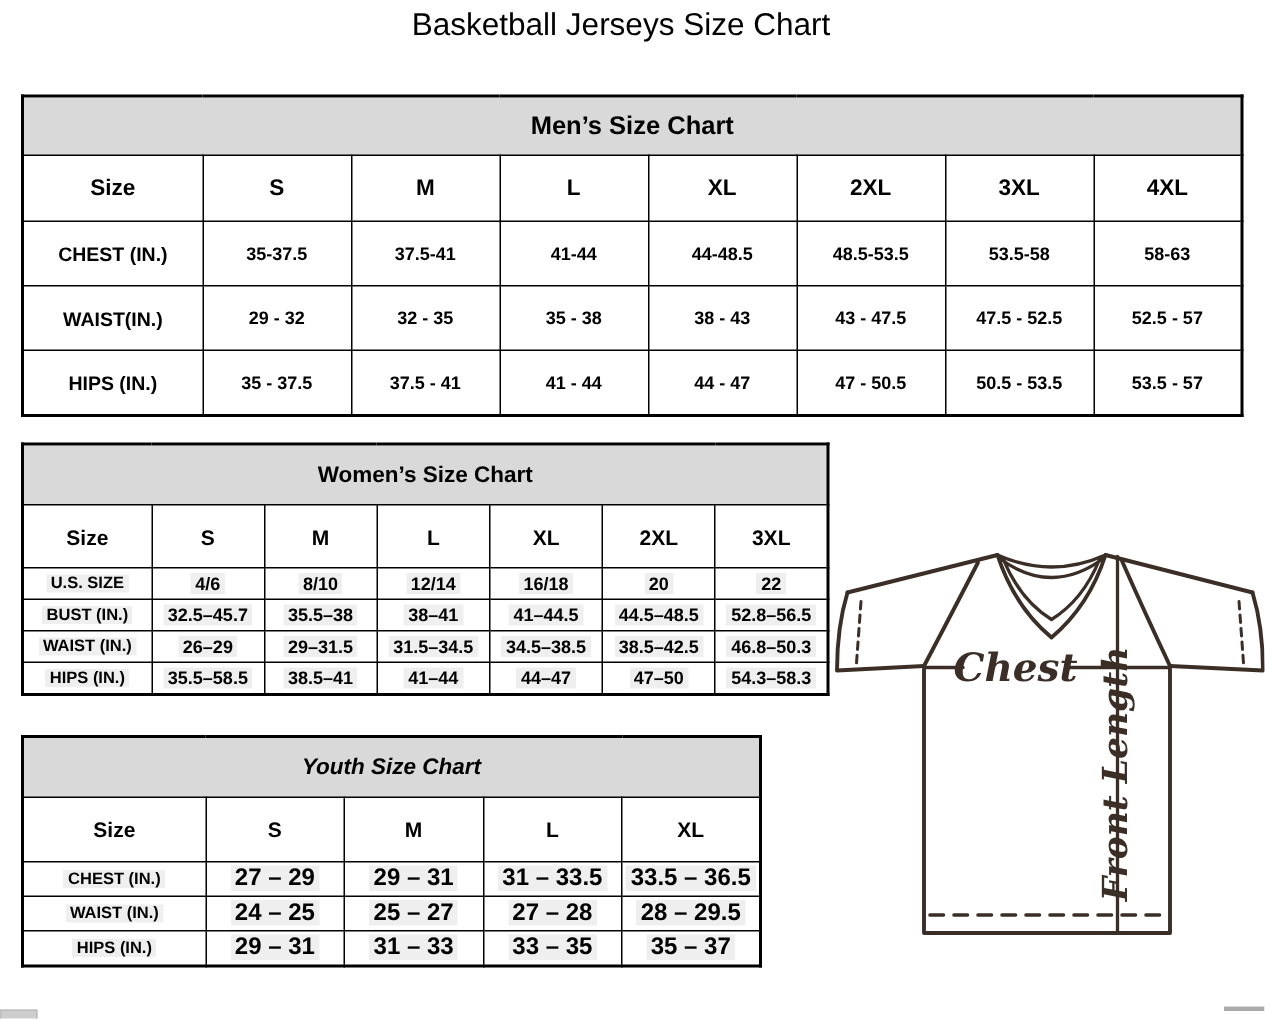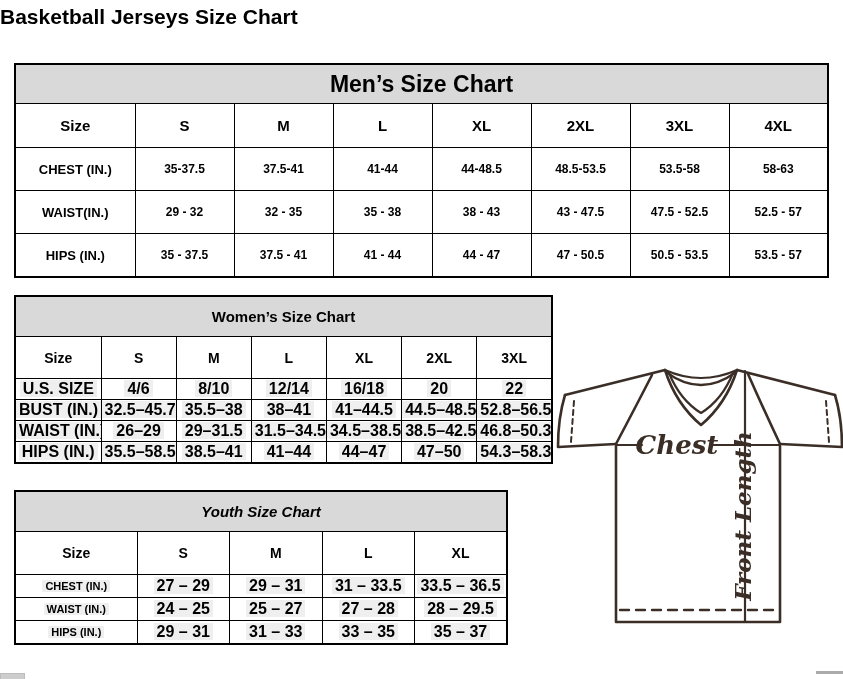--- a/index.html
+++ b/index.html
@@ -5,45 +5,45 @@
   :root{
     --header-bg:#d9d9d9;
     --table-border:#000000;
     --diagram-line:#3a2e27;
     --text:#000000;
   }
   html,body{margin:0;padding:0;}
   body{background:#ffffff;font-family:"Liberation Sans",sans-serif;}
   .page{position:relative;width:843px;height:679px;background:#ffffff;overflow:hidden;}
   .page-title{
-    position:absolute;top:5px;left:0;width:828px;text-align:left;
-    font-size:21px;font-weight:bold;color:var(--text);letter-spacing:0px;
+    position:absolute;top:5px;left:0;width:828px;text-align:center;
+    font-size:21px;font-weight:normal;color:var(--text);letter-spacing:0px;
   }
   table.size-table{
     position:absolute;border-collapse:collapse;table-layout:fixed;
     border:2px solid var(--table-border);background:#ffffff;
   }
   table.size-table th,table.size-table td{
     border:1px solid var(--table-border);
     text-align:center;vertical-align:middle;padding:0;
     font-weight:bold;color:var(--text);white-space:nowrap;overflow:hidden;
   }
   th.tbl-title{background:var(--header-bg);}
   
   #mens{left:14px;top:63px;width:815px;}
-  #mens th.tbl-title{height:38px;font-size:23px;}
+  #mens th.tbl-title{height:38px;font-size:17px;}
   #mens tr.cols th{height:43px;font-size:15px;}
   #mens tbody th{font-size:13px;}
   #mens tbody td{height:42px;font-size:12px;}
   
   #womens{left:14px;top:295px;width:539px;}
   #womens th.tbl-title{height:39px;font-size:15px;}
   #womens tr.cols th{height:41px;font-size:14px;}
-  #womens tbody th{font-size:16px;}
-  #womens tbody td{height:20px;font-size:16px;}
+  #womens tbody th{font-size:11px;}
+  #womens tbody td{height:20px;font-size:12px;}
   
   #youth{left:14px;top:490px;width:494px;}
   #youth th.tbl-title{height:39px;font-size:15px;font-style:italic;}
   #youth tr.cols th{height:42px;font-size:14px;}
   #youth tbody th{font-size:11px;}
   #youth tbody td{height:22px;font-size:16px;}
 
   .hl{background:#efefef;padding:0 3px;}
 
   .jersey-wrap{position:absolute;left:555px;top:356px;width:290px;height:290px;}

